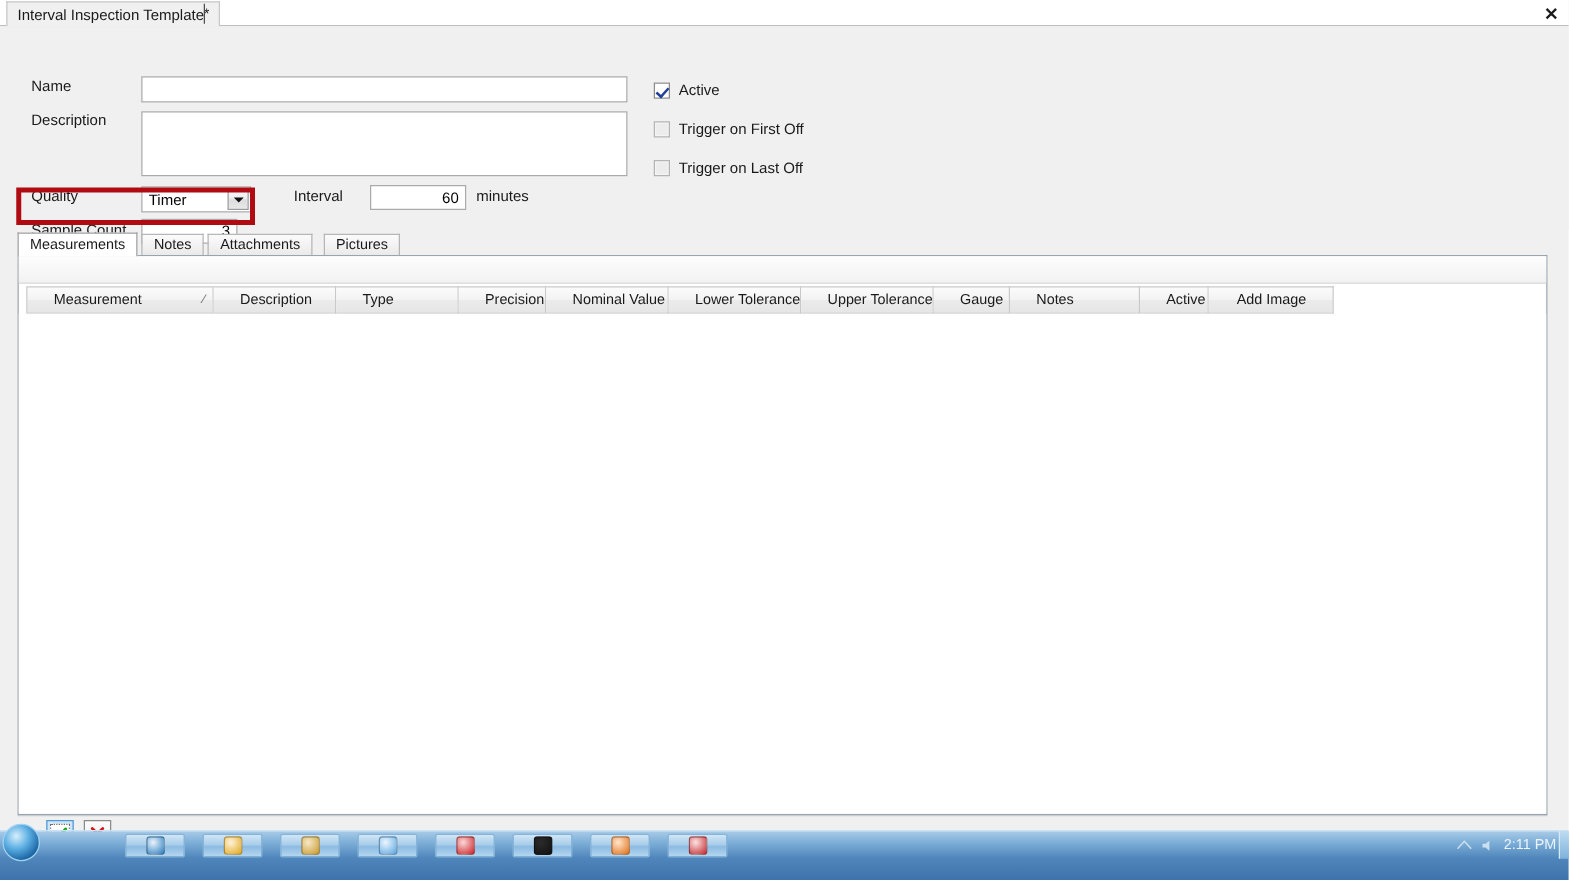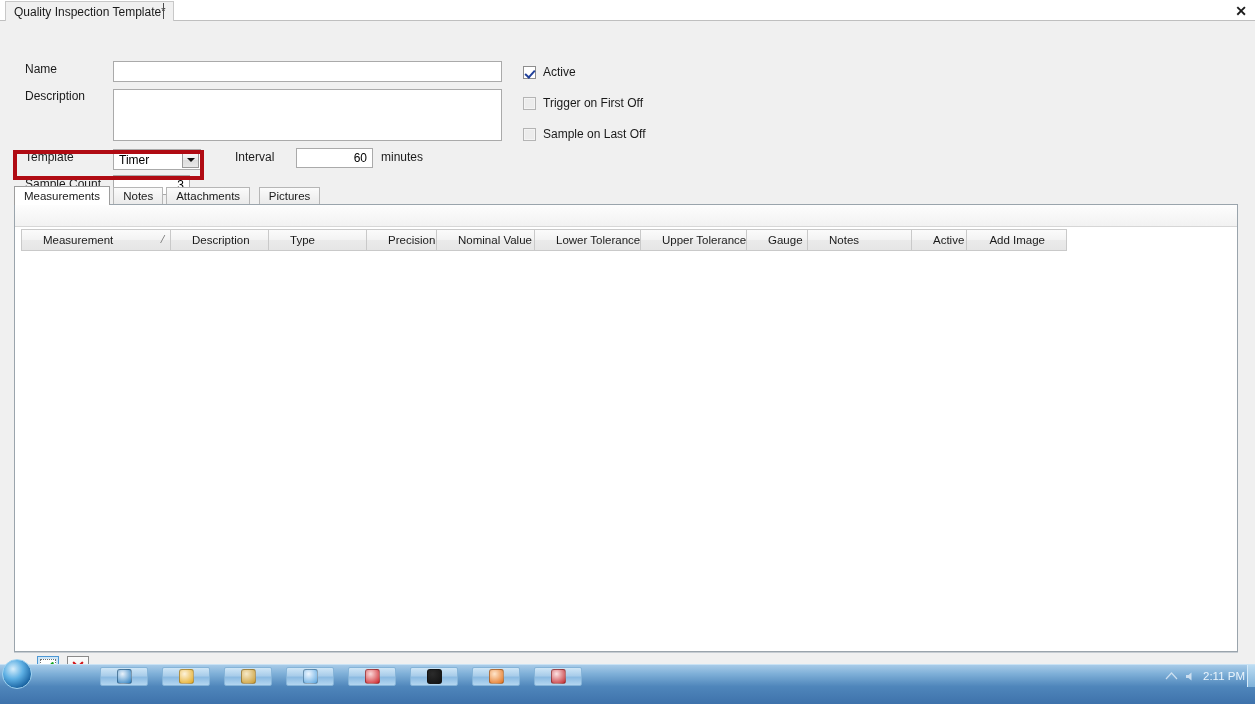--- a/index.html
+++ b/index.html
@@ -275,35 +275,35 @@
     border-left: 1px solid #d6ebfa;
   }
 </style>
 </head>
 <body>
 
 <div id="app">
 
   <div class="titlebar">
     <div class="doc-tab">
-      <span>Quality Inspection Template</span><span class="star">*</span>
+      <span>Interval Inspection Template</span><span class="star">*</span>
     </div>
     <div class="tab-caret"></div>
     <div class="close-btn">✕</div>
   </div>
 
   <div class="form-area">
 
     <div class="lbl" style="left:25px; top:41px;">Name</div>
     <input class="tb" style="left: 113px; top: 40px; width: 389px; height: 21px;" value="">
 
     <div class="lbl" style="left:25px; top:68px;">Description</div>
     <textarea class="tb" style="left: 113px; top: 68px; width: 389px; height: 52px;" placeholder=""></textarea>
 
-    <div class="lbl" style="left:25px; top:129px;">Template</div>
+    <div class="lbl" style="left:25px; top:129px;">Quality</div>
     <div class="combo" style="left:113px; top:128px; width:88px; height:21px;">
       <div class="val">Timer</div>
       <div class="arrowbtn">
           <div class="tri-down"></div>
         </div>
     </div>
 
     <div class="lbl" style="left:235px; top:129px;">Interval</div>
     <input class="tb num" style="left: 296px; top: 127px; width: 77px; height: 20px;" value="60">
     <div class="lbl" style="left:381px; top:129px;">minutes</div>
@@ -314,21 +314,21 @@
     <div class="cbrow" style="left:523px; top:44px;">
       <div class="cbox checked"></div>
       <div class="cblabel">Active</div>
     </div>
     <div class="cbrow" style="left:523px; top:75px;">
       <div class="cbox unchecked"></div>
       <div class="cblabel">Trigger on First Off</div>
     </div>
     <div class="cbrow" style="left:523px; top:106px;">
       <div class="cbox unchecked"></div>
-      <div class="cblabel">Sample on Last Off</div>
+      <div class="cblabel">Trigger on Last Off</div>
     </div>
   </div>
 
   <div class="redbox"></div>
 
   <div class="tabstrip">
       <div class="ptab active" style="left: 0px;"><span>Measurements</span></div>
       <div class="ptab" style="left: 99.2px;"><span>Notes</span></div>
       <div class="ptab" style="left: 152.2px;"><span>Attachments</span></div>
       <div class="ptab" style="left: 244.8px;"><span>Pictures</span></div>

